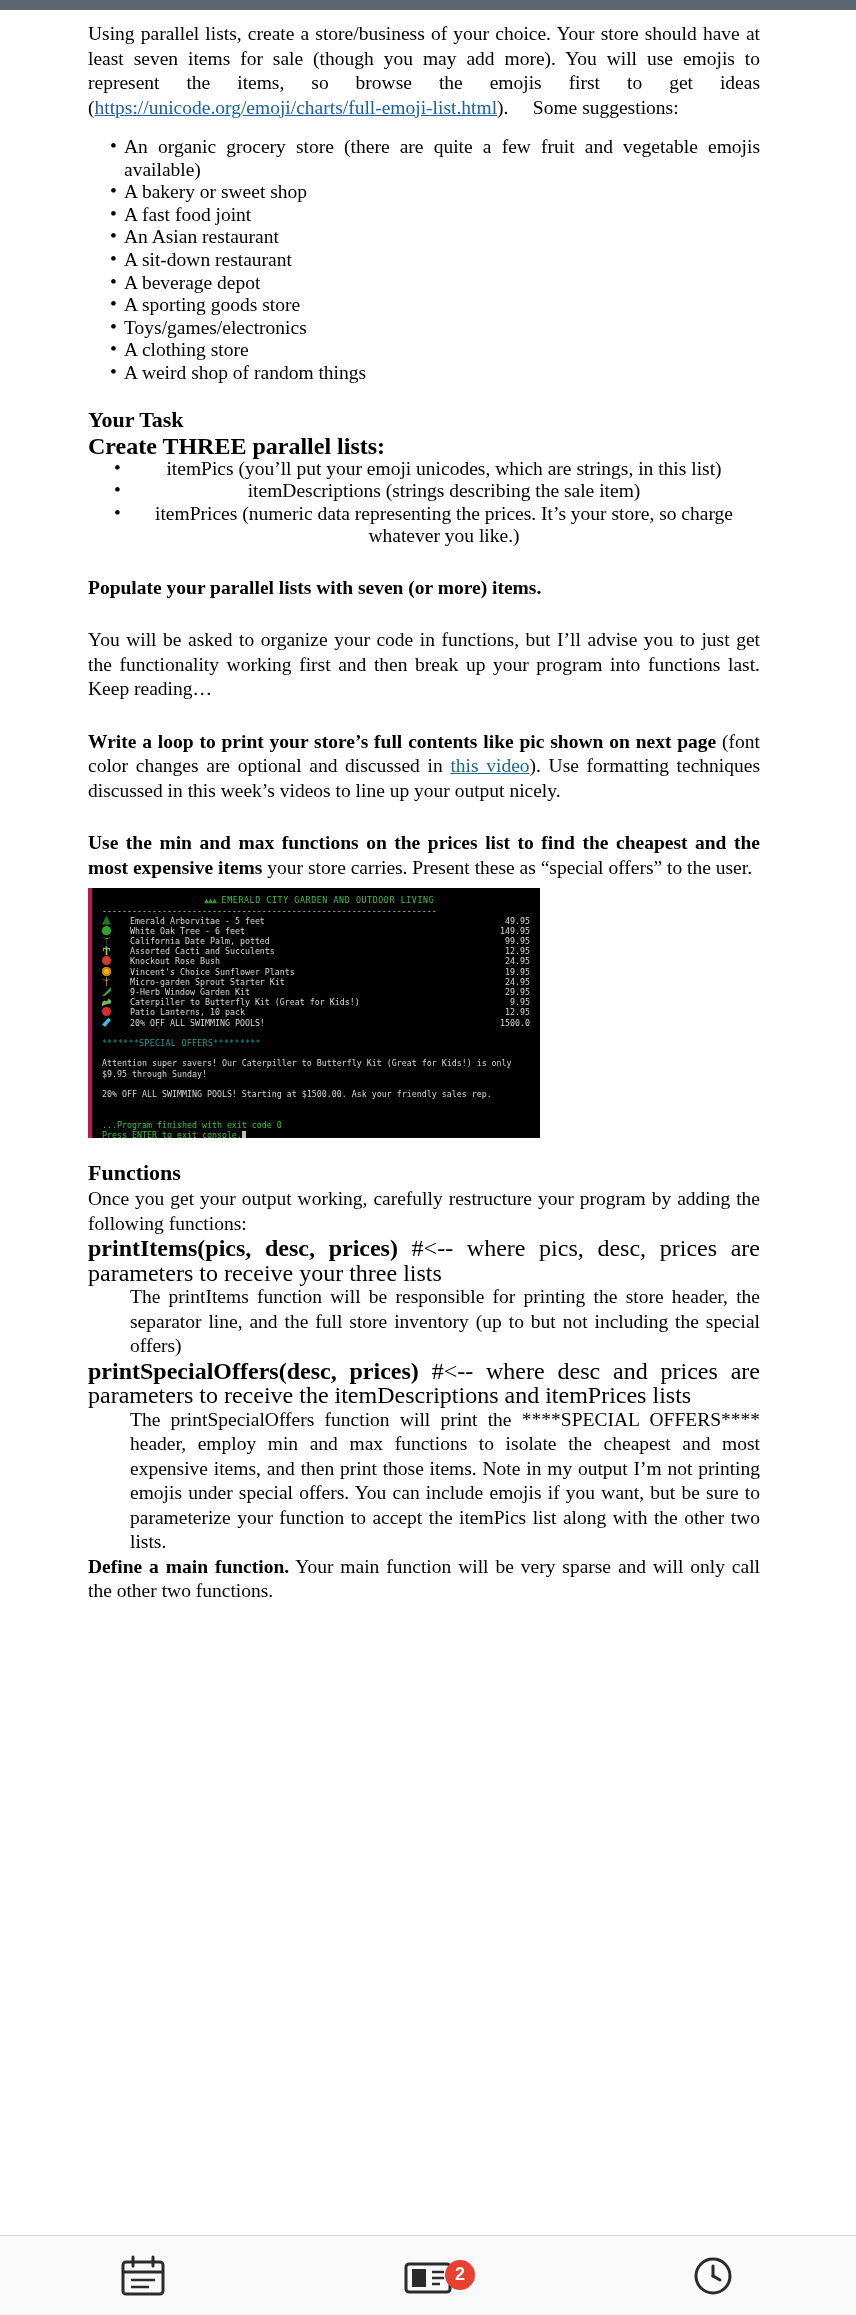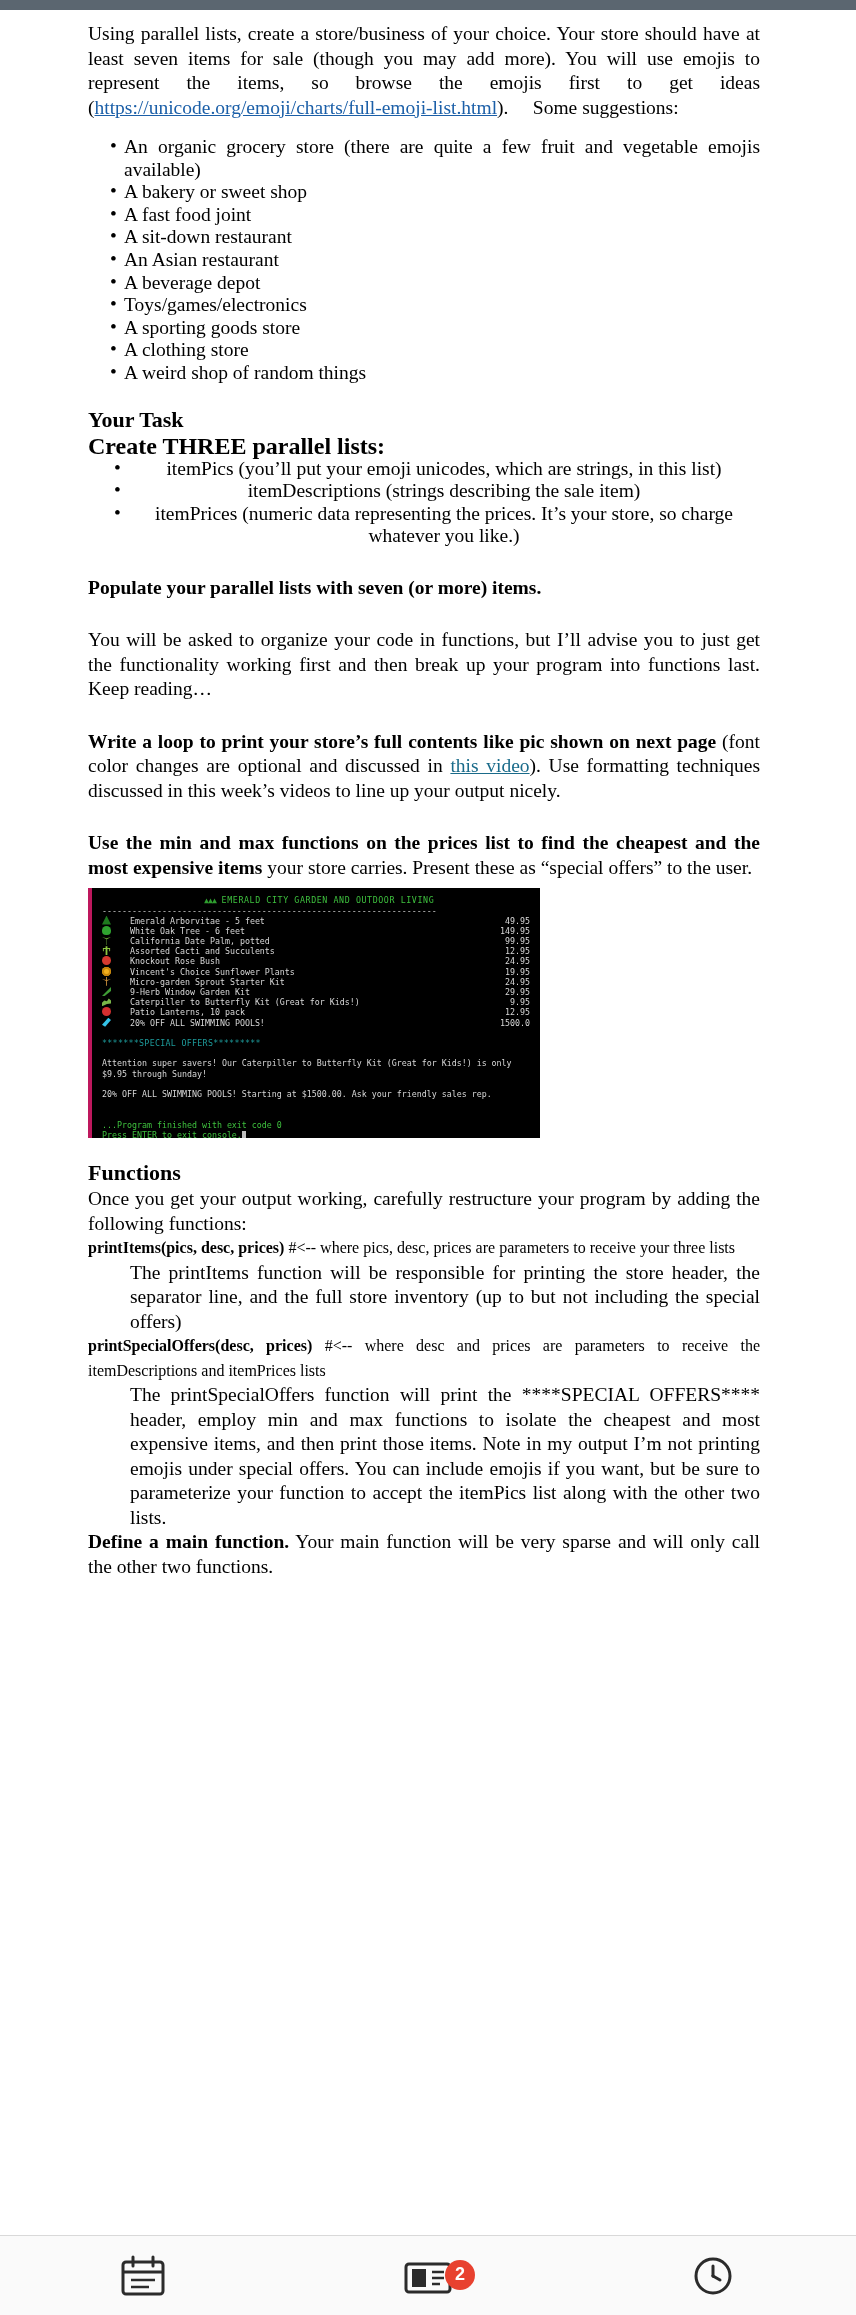--- a/index.html
+++ b/index.html
@@ -97,21 +97,21 @@
     top: -1px;
   }
 
   .indent-block {
     font-size: 19.5px;
     line-height: 24.5px;
     text-align: justify;
     padding-left: 42px;
   }
 
-  .fn-head { font-size: 16px; line-height: 24.5px; text-align: justify; font-family: Liberation Serif, serif; }
+  .fn-head { font-size: 24px; line-height: 24.5px; text-align: justify; font-family: Liberation Serif, serif; }
 
   
   .terminal {
     margin: 8px 0 0 0;
     width: 452px;
     height: 250px;
     background: #000000;
     border-left: 4px solid #be185d;
     font-family: "DejaVu Sans Mono", "Liberation Mono", monospace;
     font-size: 8.3px;
@@ -212,25 +212,25 @@
   <div class="topbar"></div>
 
   <div class="page">
 
     <p class="para"><span>Using parallel lists, create a store/business of your choice. Your store should have at least seven items for sale (though you may add more). You will use emojis to represent the items, so browse the emojis first to get ideas (</span><a class="link" href="#">https://unicode.org/emoji/charts/full-emoji-list.html</a><span>).  Some suggestions:</span></p>
 
     <ul class="bullets">
       <li><span>An organic grocery store (there are quite a few fruit and vegetable emojis available)</span></li>
       <li><span>A bakery or sweet shop</span></li>
       <li><span>A fast food joint</span></li>
+      <li><span>An Asian restaurant</span></li>
       <li><span>A sit-down restaurant</span></li>
-      <li><span>An Asian restaurant</span></li>
       <li><span>A beverage depot</span></li>
+      <li><span>A sporting goods store</span></li>
       <li><span>Toys/games/electronics</span></li>
-      <li><span>A sporting goods store</span></li>
       <li><span>A clothing store</span></li>
       <li><span>A weird shop of random things</span></li>
     </ul>
 
     <h2 class="section">Your Task</h2>
     <div class="subhead">Create THREE parallel lists:</div>
 
     <ul class="tasks">
       <li><span>itemPics (you’ll put your emoji unicodes, which are strings, in this list)</span></li>
       <li><span>itemDescriptions (strings describing the sale item)</span></li>

